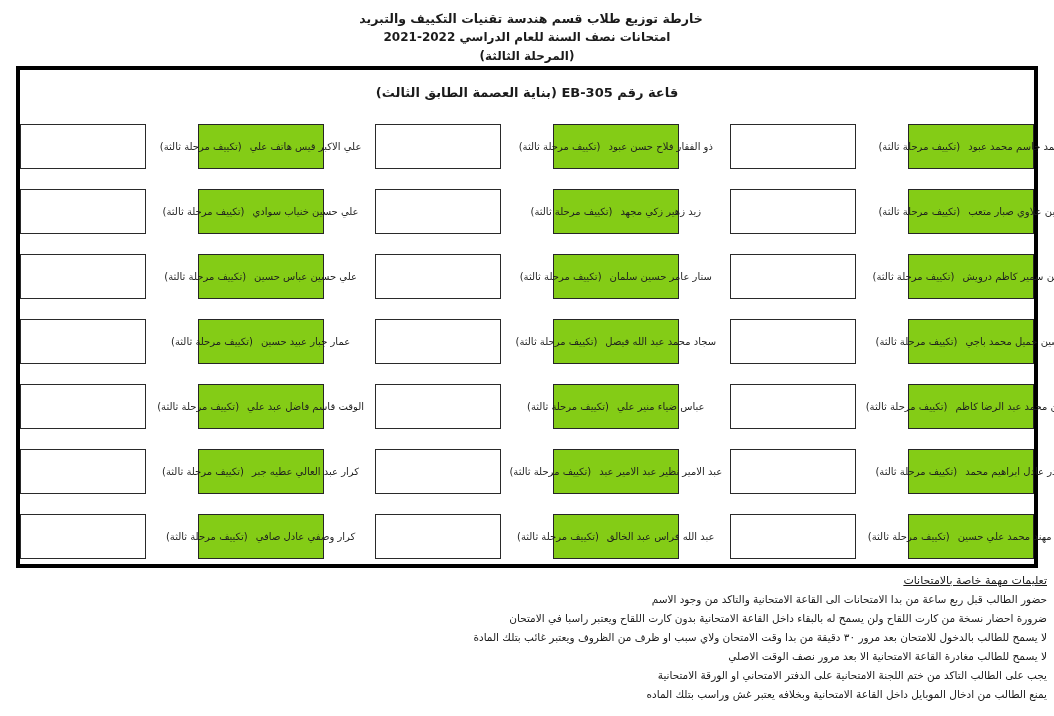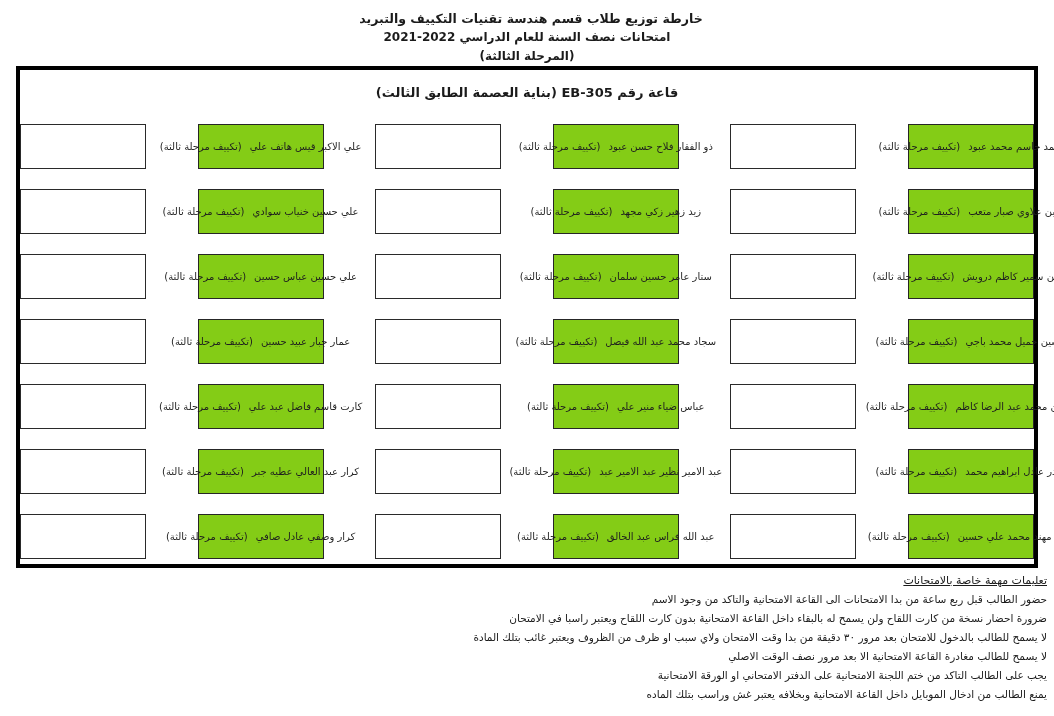--- a/index.html
+++ b/index.html
@@ -177,21 +177,21 @@
         </div>
         <div class="seat empty"></div>
         <div class="seat student">
           <div class="seat-name">حسين جميل محمد باجي</div>
           <div class="seat-note">(تكييف مرحلة ثالثة)</div>
         </div>
       </div>
       <div class="seat-row">
         <div class="seat empty"></div>
         <div class="seat student">
-          <div class="seat-name">كارت قاسم فاضل عبد علي</div>
+          <div class="seat-name">الوقت قاسم فاضل عبد علي</div>
           <div class="seat-note">(تكييف مرحلة ثالثة)</div>
         </div>
         <div class="seat empty"></div>
         <div class="seat student">
           <div class="seat-name">عباس ضياء منير علي</div>
           <div class="seat-note">(تكييف مرحلة ثالثة)</div>
         </div>
         <div class="seat empty"></div>
         <div class="seat student">
           <div class="seat-name">حسين محمد عبد الرضا كاظم</div>

